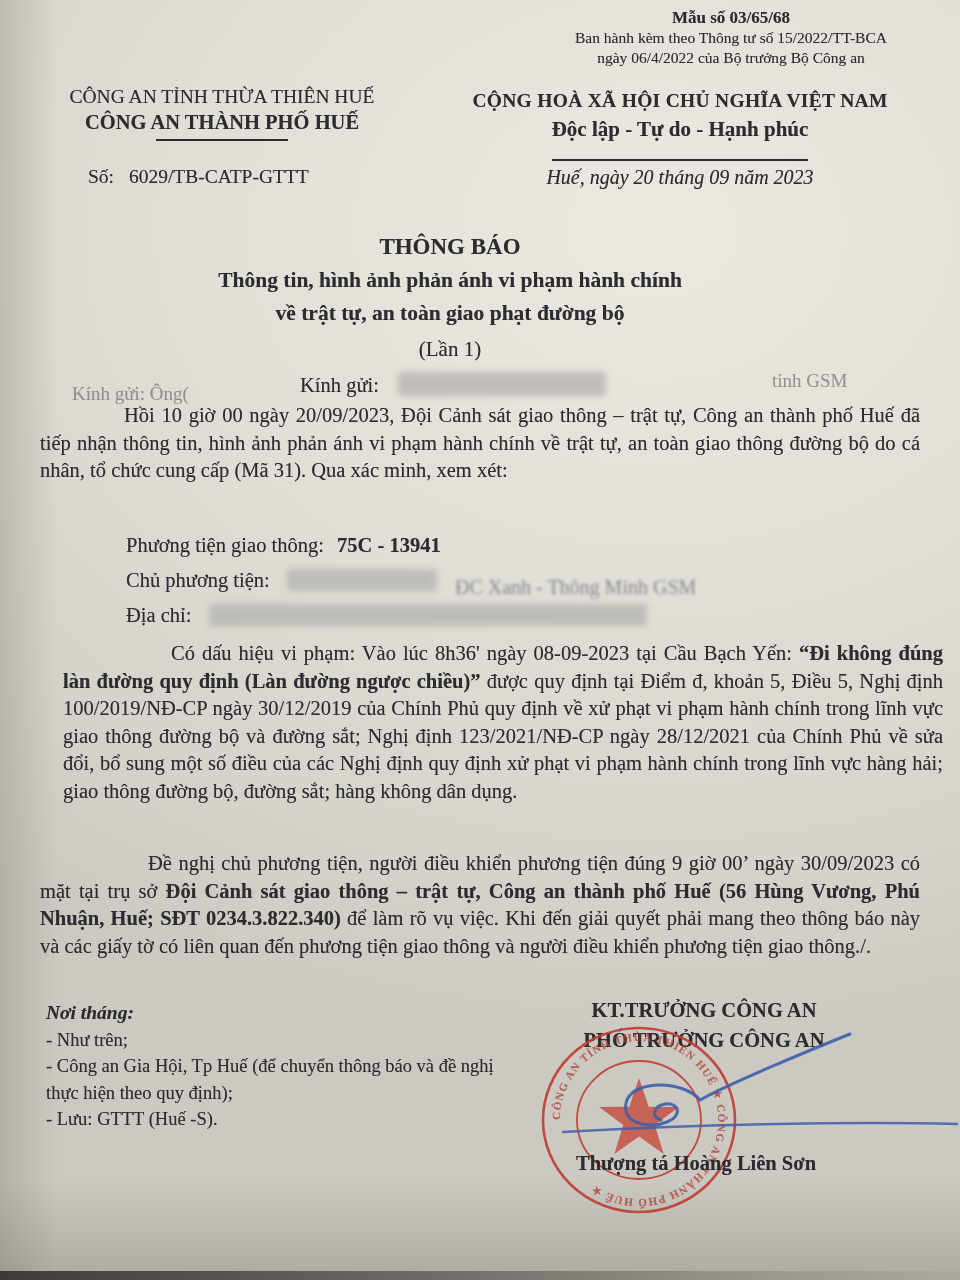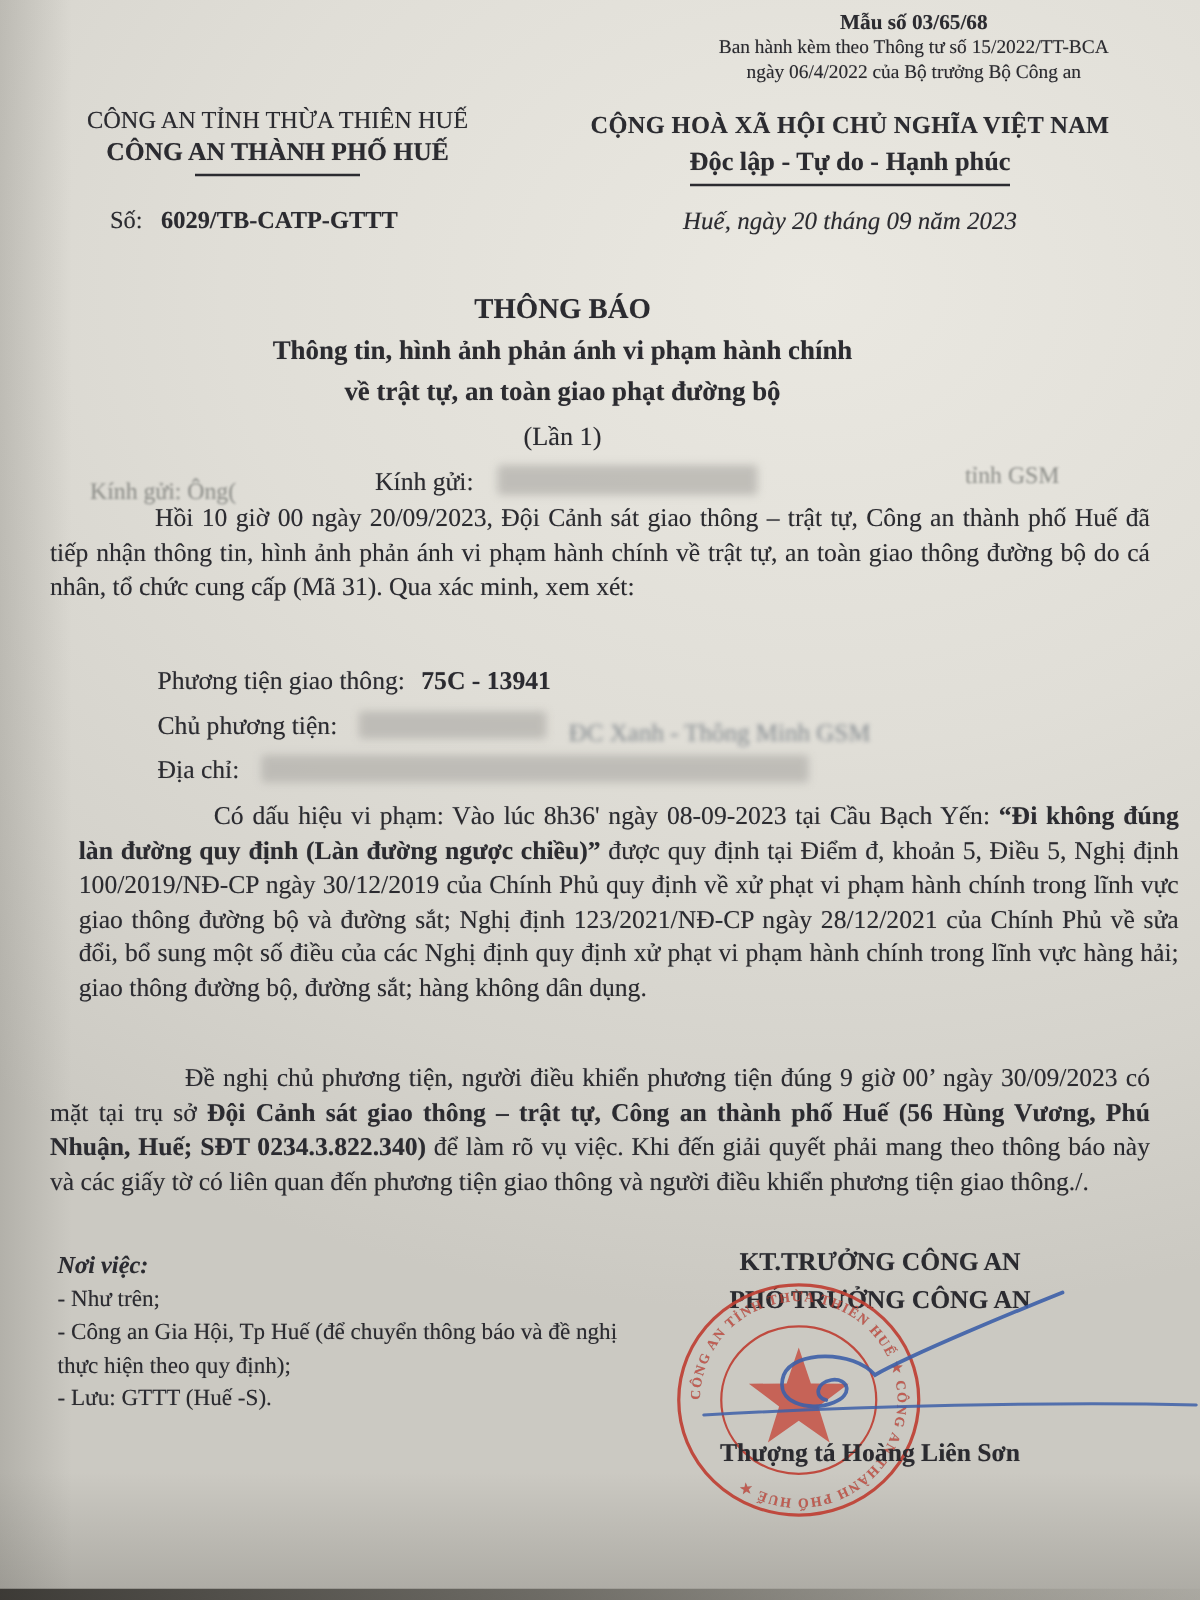--- a/index.html
+++ b/index.html
@@ -21,21 +21,21 @@
   .body-text{font-size:20.5px;line-height:27.5px;}
   .indent{ text-indent:84px; }
   .indent2{ text-indent:108px; }
   .redact{
     display:inline-block;background:#b7b5b0;border-radius:3px;
     filter:blur(3.2px);opacity:.8;vertical-align:-4px;
   }
   .ghost{color:rgba(125,132,122,.30);filter:blur(.7px);}
   .ghost-blue{color:rgba(120,135,150,.42);filter:blur(1.6px);}
   .rule{background:#2b2b30;height:2px;}
-  .u2{border-bottom:2.5px solid #2b2b30;padding-bottom:6px;}
+  .u2{border-bottom:2.5px solid #2b2b30;padding-bottom:18px;}
   .bottom-edge{
     position:absolute;bottom:0;left:0;right:0;height:9px;
     background:linear-gradient(to right, rgba(50,48,44,.9), rgba(82,80,74,.7) 45%, rgba(125,123,115,.4) 80%, rgba(160,158,150,.25));
   }
   svg text{font-family:"Liberation Serif",serif;}
 </style>
 </head>
 <body>
 
 <div class="page">
@@ -50,21 +50,21 @@
     <div style="font-size:15.5px;">ngày 06/4/2022 của Bộ trưởng Bộ Công an</div>
   </div>
 
   <div class="abs center" style="top:84px;left:26px;width:392px;">
     <div style="font-size:19.5px;line-height:25px;">CÔNG AN TỈNH THỪA THIÊN HUẾ</div>
     <div class="b" style="font-size:20.5px;line-height:27px;">CÔNG AN THÀNH PHỐ HUẾ</div>
     <div class="rule" style="width:132px;margin:3px auto 0;"></div>
   </div>
   <div class="abs" style="top:166px;left:88px;font-size:19.5px;">
     <span>Số:</span>
-    <span style="margin-left:10px;font-weight:bold;">6029/TB-CATP-GTTT</span>
+    <span style="margin-left:10px;">6029/TB-CATP-GTTT</span>
   </div>
 
   <div class="abs center" style="top:88px;left:438px;width:484px;">
     <div class="b" style="font-size:19.5px;line-height:26px;letter-spacing:.3px;">CỘNG HOÀ XÃ HỘI CHỦ NGHĨA VIỆT NAM</div>
     <div style="margin-top:3px;"><span class="b u2" style="font-size:21px;">Độc lập - Tự do - Hạnh phúc</span></div>
     <div class="i" style="font-size:20px;margin-top:24px;">Huế, ngày 20 tháng 09 năm 2023</div>
   </div>
 
   <div class="abs center" style="top:230px;left:60px;width:780px;">
     <div class="b" style="font-size:23px;line-height:34px;">THÔNG BÁO</div>
@@ -95,21 +95,21 @@
 
   <div class="abs just body-text indent2" style="top:640px;left:40px;width:880px;margin-left:23px;">
     <span>Có dấu hiệu vi phạm: Vào lúc 8h36' ngày 08-09-2023 tại Cầu Bạch Yến: </span><span class="b">“Đi không đúng làn đường quy định (Làn đường ngược chiều)”</span><span> được quy định tại Điểm đ, khoản 5, Điều 5, Nghị định 100/2019/NĐ-CP ngày 30/12/2019 của Chính Phủ quy định về xử phạt vi phạm hành chính trong lĩnh vực giao thông đường bộ và đường sắt; Nghị định 123/2021/NĐ-CP ngày 28/12/2021 của Chính Phủ về sửa đổi, bổ sung một số điều của các Nghị định quy định xử phạt vi phạm hành chính trong lĩnh vực hàng hải; giao thông đường bộ, đường sắt; hàng không dân dụng.</span>
   </div>
 
   <div class="abs just body-text indent2" style="top:850px;left:40px;width:880px;">
     <span>Đề nghị chủ phương tiện, người điều khiển phương tiện đúng 9 giờ 00’ ngày 30/09/2023 có mặt tại trụ sở </span><span class="b">Đội Cảnh sát giao thông – trật tự, Công an thành phố Huế (56 Hùng Vương, Phú Nhuận, Huế; SĐT 0234.3.822.340)</span><span> để làm rõ vụ việc. Khi đến giải quyết phải mang theo thông báo này và các giấy tờ có liên quan đến phương tiện giao thông và người điều khiển phương tiện giao thông./.</span>
   </div>
 
   <div class="abs" style="top:1000px;left:46px;width:470px;font-size:18.5px;line-height:26.5px;">
-    <div class="b i" style="font-size:19.5px;">Nơi việc:</div>
+    <div class="b i" style="font-size:19.5px;">Nơi tháng:</div>
     <div>- Như trên;</div>
     <div>- Công an Gia Hội, Tp Huế (để chuyển thông báo và đề nghị thực hiện theo quy định);</div>
     <div>- Lưu: GTTT (Huế -S).</div>
   </div>
 
   <div class="abs center" style="top:995px;left:484px;width:440px;">
     <div class="b" style="font-size:20.5px;line-height:30px;">KT.TRƯỞNG CÔNG AN</div>
     <div class="b" style="font-size:20.5px;line-height:30px;">PHÓ TRƯỞNG CÔNG AN</div>
   </div>
 

